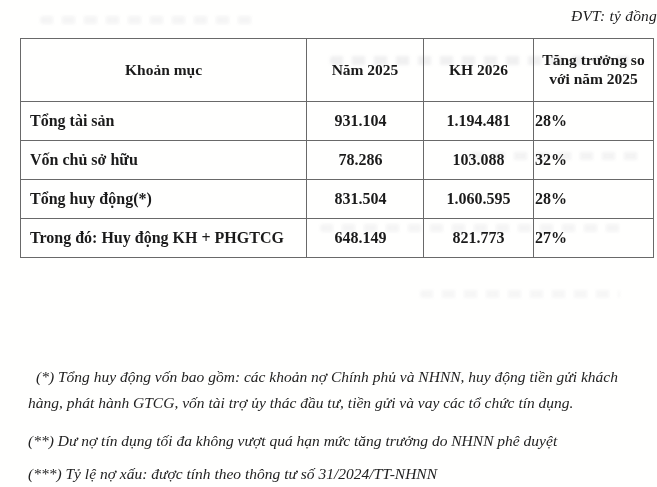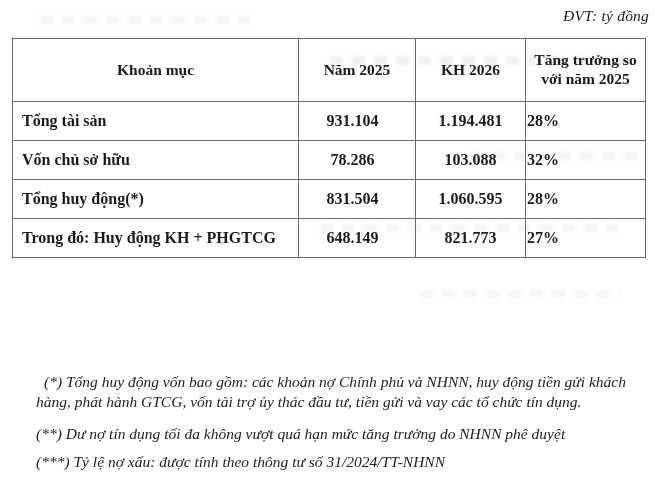--- a/index.html
+++ b/index.html
@@ -22,28 +22,28 @@
     filter: blur(1.6px);
     background: repeating-linear-gradient(90deg,
       rgba(110,110,122,0.10) 0px, rgba(110,110,122,0.10) 13px,
       rgba(110,110,122,0.0) 13px, rgba(110,110,122,0.0) 22px);
     border-radius: 3px;
     pointer-events: none;
   }
   .unit-note {
     position: absolute;
     top: 7px;
-    right: 8px;
+    right: 0;
     font-style: italic;
     font-size: 15.5px;
     letter-spacing: 0.2px;
   }
   table.plan {
     position: absolute;
-    left: 12px;
+    left: 20px;
     top: 38px;
     width: 633px;
     border-collapse: collapse;
     table-layout: fixed;
   }
   table.plan th, table.plan td {
     border: 1px solid #696969;
     vertical-align: middle;
     overflow: hidden;
     white-space: nowrap;
@@ -66,24 +66,24 @@
   td.c-y2025  { text-align: center; padding-right: 10px; }
   td.c-kh2026 { text-align: center; }
   td.c-growth { padding-right: 8px; }
   .footnotes {
     position: absolute;
     left: 28px;
     top: 364px;
     width: 621px;
   }
   .footnotes p {
-    margin: 8px;
+    margin: 0;
     font-style: italic;
     font-size: 15.5px;
-    line-height: 20px;
+    line-height: 26px;
     color: #222222;
   }
   .footnotes p.fn-1 { text-indent: 8px; margin-bottom: 12px; }
   .footnotes p.fn-2 { margin-bottom: 7px; }
 </style>
 </head>
 <body>
 
 <div class="doc">
 

